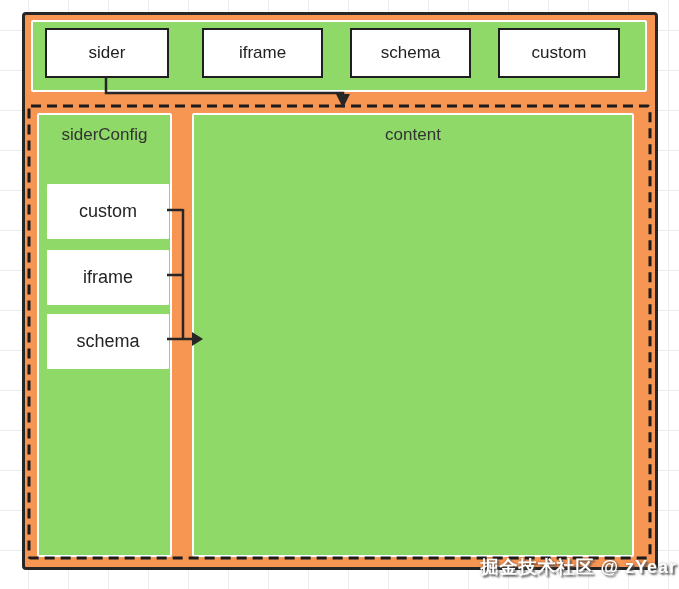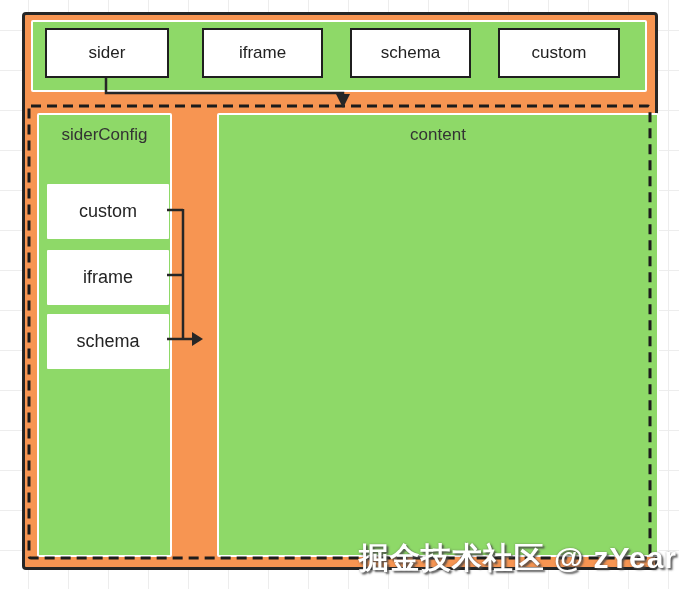--- a/index.html
+++ b/index.html
@@ -60,21 +60,21 @@
     box-sizing: border-box;
     background: var(--green, #8ed968);
     border: 2px solid #ffffff;
     border-radius: 2px;
   }
   .panel-sider-config {
     left: 37px; top: 113px;
     width: 135px; height: 444px;
   }
   .panel-content {
-    left: 217px; top: 113px;
+    left: 192px; top: 113px;
     width: 442px; height: 444px;
   }
   .panel-title {
     position: absolute;
     top: 10px; left: 0; right: 0;
     text-align: center;
     font-size: 17px;
     color: #333333;
   }
   .config-box {
@@ -95,21 +95,21 @@
 
   .arrow-layer {
     position: absolute;
     left: 0; top: 0;
     width: 679px; height: 589px;
     pointer-events: none;
   }
   .watermark {
     position: absolute;
     right: 2px; bottom: 10px;
-    font-size: 30px;
+    font-size: 18px;
     font-weight: bold;
     letter-spacing: 1px;
     color: #ffffff;
     text-shadow: 2px 2px 2px rgba(70,70,70,0.85), 0 0 2px rgba(70,70,70,0.5);
     white-space: nowrap;
     z-index: 10;
   }
 </style>
 </head>
 <body>

